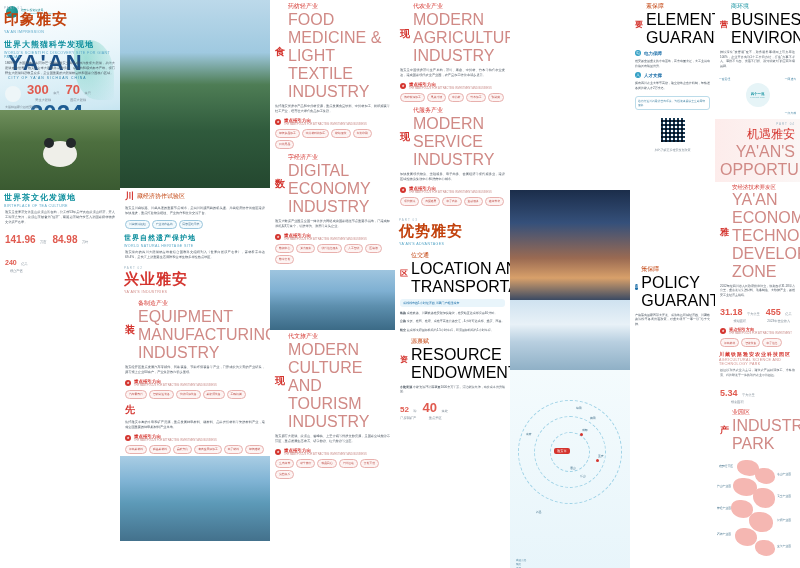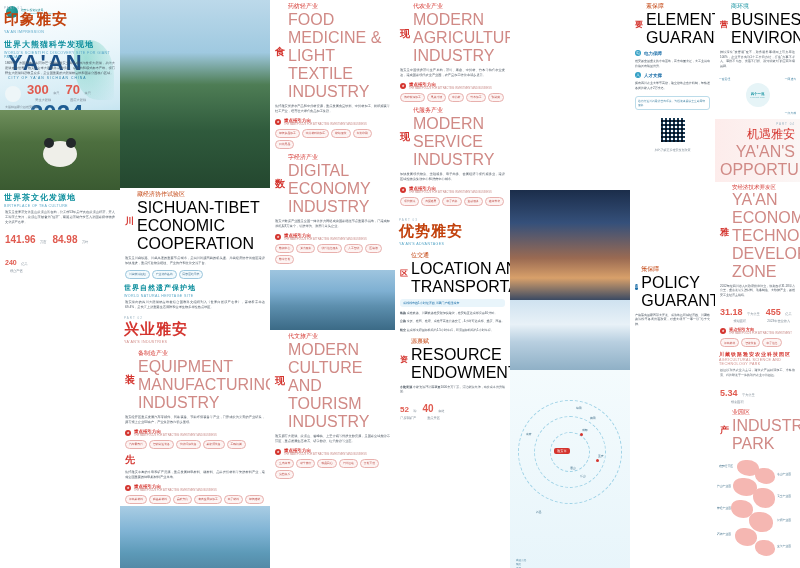--- a/index.html
+++ b/index.html
@@ -185,21 +185,20 @@
   </div>
 
   <div class="col">
     <div class="photo img-mtn" style="height:188px"></div>
 
     <div class="panel">
       <div class="advtitle">
         <div class="t bluecn" style="font-size:9px">川</div>
         <div>
           <div class="cn bluecn" style="font-size:6px">藏经济协作试验区</div>
-          <div class="en">SICHUAN-TIBET ECONOMIC COOPERATION</div>
         </div>
       </div>
       <div class="para">雅安是川藏铁路、川藏高速的重要节点城市，是四川对接西藏的桥头堡。川藏经济协作试验区建设加快推进，重点打造物流枢纽、产业协作和文化交流平台。</div>
       <div class="chiplist">
         <span class="chip">川藏物流枢纽</span>
         <span class="chip">产业协作基地</span>
         <span class="chip">民族团结示范</span>
       </div>
     </div>
 
@@ -440,21 +439,21 @@
         <b>水能资源</b>
         <span>水能资源理论蕴藏量1000余万千瓦，清洁能源充沛，电价成本优势明显。</span>
       </div>
       <div class="statrow">
         <div class="statbox">
           <span class="num" style="font-size:8px">52</span>
           <span class="numu">种</span>
           <div class="numu">已探明矿产</div>
         </div>
         <div class="statbox">
-          <span class="num" style="font-size:10px">40</span>
+          <span class="num" style="font-size:13px">40</span>
           <span class="numu">余处</span>
           <div class="numu">重点景区</div>
         </div>
       </div>
     </div>
   </div>
 
   <div class="col">
     <div class="photo img-night" style="height:110px;margin-top:190px"></div>
     <div class="photo img-snow" style="height:70px"></div>

